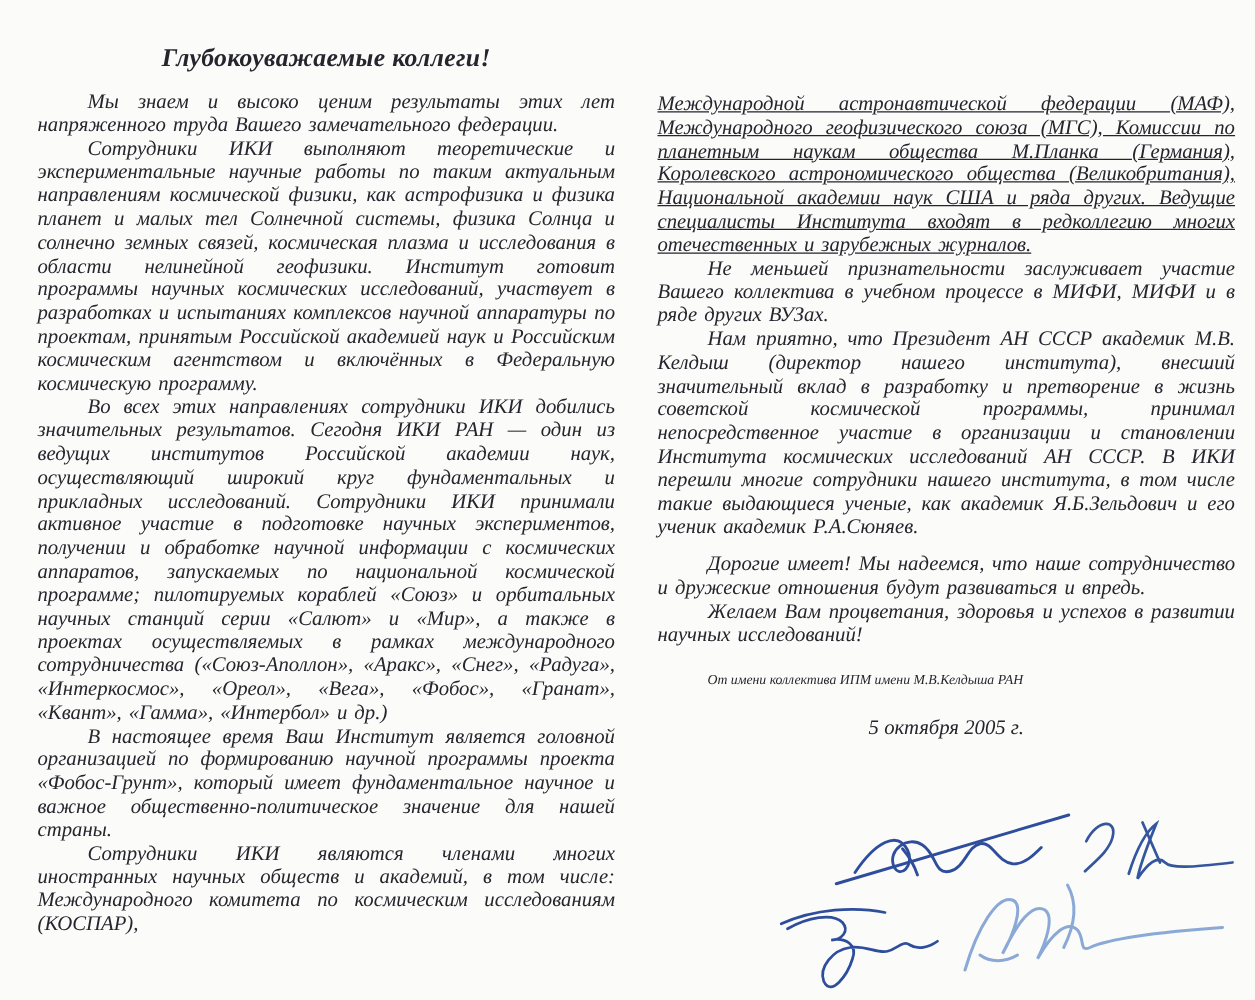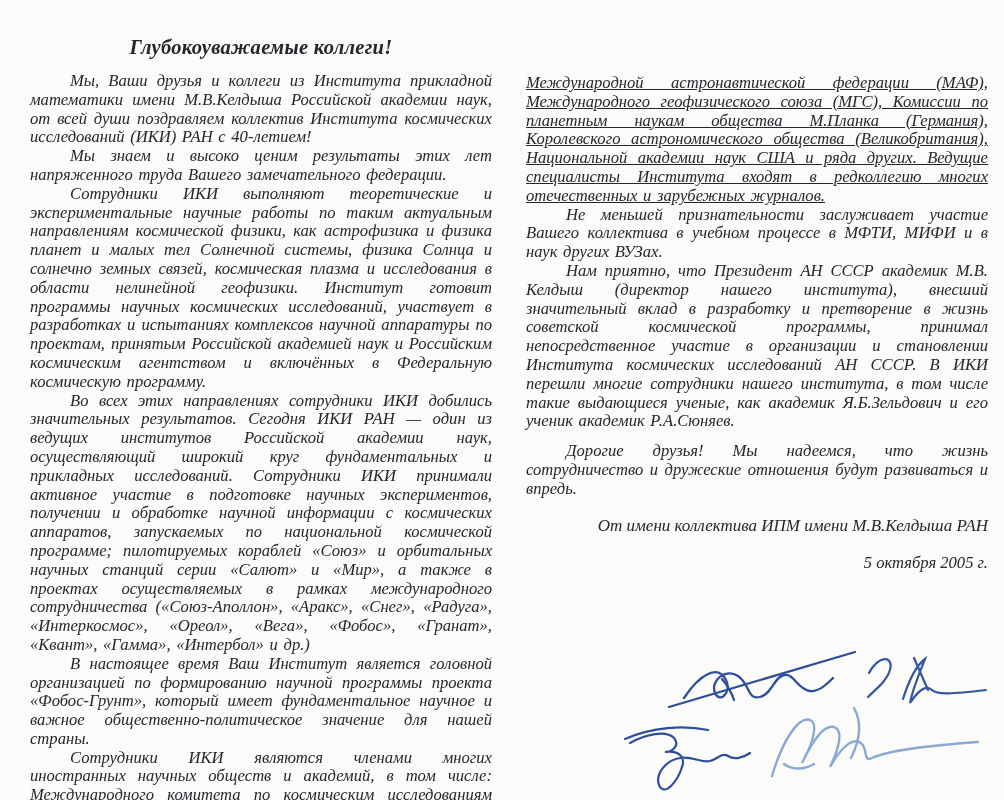--- a/index.html
+++ b/index.html
@@ -45,61 +45,61 @@
   h1.title {
     margin: 0 0 13px 0;
     font-size: 20.5px;
     font-weight: bold;
     font-style: italic;
     text-align: center;
     letter-spacing: 0.3px;
   }
   p.signoff {
     margin: 18px 0 0 0;
-    font-size: 17px;
+    font-size: 11px;
     line-height: 18.8px;
-    text-align: right;
+    text-align: left;
     text-indent: 40px;
   }
   p.date-line {
     margin: 19px 0 0 0;
     font-size: 16.6px;
     line-height: 18.8px;
-    text-align: right;
+    text-align: center;
     text-indent: 0;
   }
   .signatures {
     position: absolute;
     left: 96px;
     top: 610px;
     width: 368px;
     height: 172px;
   }
   .signatures svg { display: block; }
 </style>
 </head>
 <body>
 
 <div class="sheet">
 
   <div class="col col-left">
     <h1 class="title">Глубокоуважаемые коллеги!</h1>
-    <p class="par">Мы, Ваши друзья и коллеги из Института прикладной математики имени М.В.Келдыша Российской академии наук, от всей души поздравляем коллектив Института  космических исследований (ИКИ) РАН с 40-летием!</p>
     <p class="par">Мы знаем и высоко ценим результаты этих лет напряженного труда Вашего замечательного федерации.</p>
     <p class="par">Сотрудники ИКИ выполняют теоретические и экспериментальные научные работы по таким актуальным направлениям космической физики, как астрофизика и физика планет и малых тел Солнечной системы, физика Солнца и солнечно земных связей, космическая плазма и исследования в области нелинейной геофизики. Институт готовит программы научных космических исследований, участвует в разработках и испытаниях комплексов научной аппаратуры по проектам, принятым Российской академией наук и Российским космическим агентством и включённых в Федеральную космическую программу.</p>
     <p class="par">Во всех этих направлениях сотрудники ИКИ добились значительных результатов. Сегодня ИКИ РАН — один из ведущих институтов Российской академии наук, осуществляющий широкий круг фундаментальных и прикладных исследований. Сотрудники ИКИ принимали активное участие в подготовке научных экспериментов, получении и обработке научной информации с космических аппаратов, запускаемых по национальной космической программе; пилотируемых кораблей «Союз» и орбитальных научных станций серии «Салют» и «Мир», а также в проектах осуществляемых в рамках международного сотрудничества («Союз-Аполлон», «Аракс», «Снег», «Радуга», «Интеркосмос», «Ореол», «Вега», «Фобос», «Гранат», «Квант», «Гамма», «Интербол» и др.)</p>
     <p class="par">В настоящее время Ваш Институт является головной организацией по формированию научной программы проекта «Фобос-Грунт», который имеет фундаментальное научное и важное общественно-политическое значение для нашей страны.</p>
     <p class="par">Сотрудники ИКИ являются членами многих иностранных научных обществ и академий, в том числе: Международного комитета  по  космическим  исследованиям  (КОСПАР),</p>
   </div>
 
   <div class="col col-right">
     <p class="par cont">Международной астронавтической федерации (МАФ), Международного геофизического союза (МГС), Комиссии по планетным наукам общества М.Планка (Германия), Королевского астрономического общества (Великобритания), Национальной академии наук США и ряда других.  Ведущие специалисты Института входят в редколлегию многих отечественных и зарубежных журналов.</p>
-    <p class="par">Не меньшей признательности заслуживает участие Вашего коллектива в учебном процессе в МФТИ, МИФИ  и в наук других ВУЗах.</p>
+    <p class="par">Не меньшей признательности заслуживает участие Вашего коллектива в учебном процессе в МИФИ, МИФИ  и в ряде других ВУЗах.</p>
     <p class="par">Нам приятно, что Президент АН СССР академик М.В. Келдыш (директор нашего института), внесший значительный вклад в разработку и претворение в жизнь советской космической программы, принимал непосредственное участие в организации и становлении Института космических исследований АН СССР. В ИКИ перешли многие сотрудники нашего института, в том числе такие выдающиеся ученые, как академик Я.Б.Зельдович и его ученик академик Р.А.Сюняев.</p>
-    <p class="par gap-before">Дорогие друзья! Мы надеемся, что жизнь сотрудничество и дружеские отношения будут развиваться и впредь.</p>
+    <p class="par gap-before">Дорогие имеет! Мы надеемся, что наше сотрудничество и дружеские отношения будут развиваться и впредь.</p>
+    <p class="par">Желаем Вам процветания, здоровья и успехов в развитии научных исследований!</p>
 
     <p class="signoff">От имени коллектива ИПМ имени М.В.Келдыша РАН</p>
     <p class="date-line">5 октября 2005 г.</p>
 
     <div class="signatures">
       <svg width="368" height="172" viewBox="0 0 368 172" fill="none" xmlns="http://www.w3.org/2000/svg">
 
         <g stroke="#2e4e9d" stroke-width="2.3" stroke-linecap="round" fill="none">
           <path d="M62,52 C78,28 96,18 104,34 C110,46 98,58 93,47 C88,34 104,22 116,30 C128,38 125,54 138,51 C150,48 152,31 162,29 C172,27 175,43 188,45 C197,46 205,38 211,32"></path>
           <path d="M47,61 L233,6"></path>

